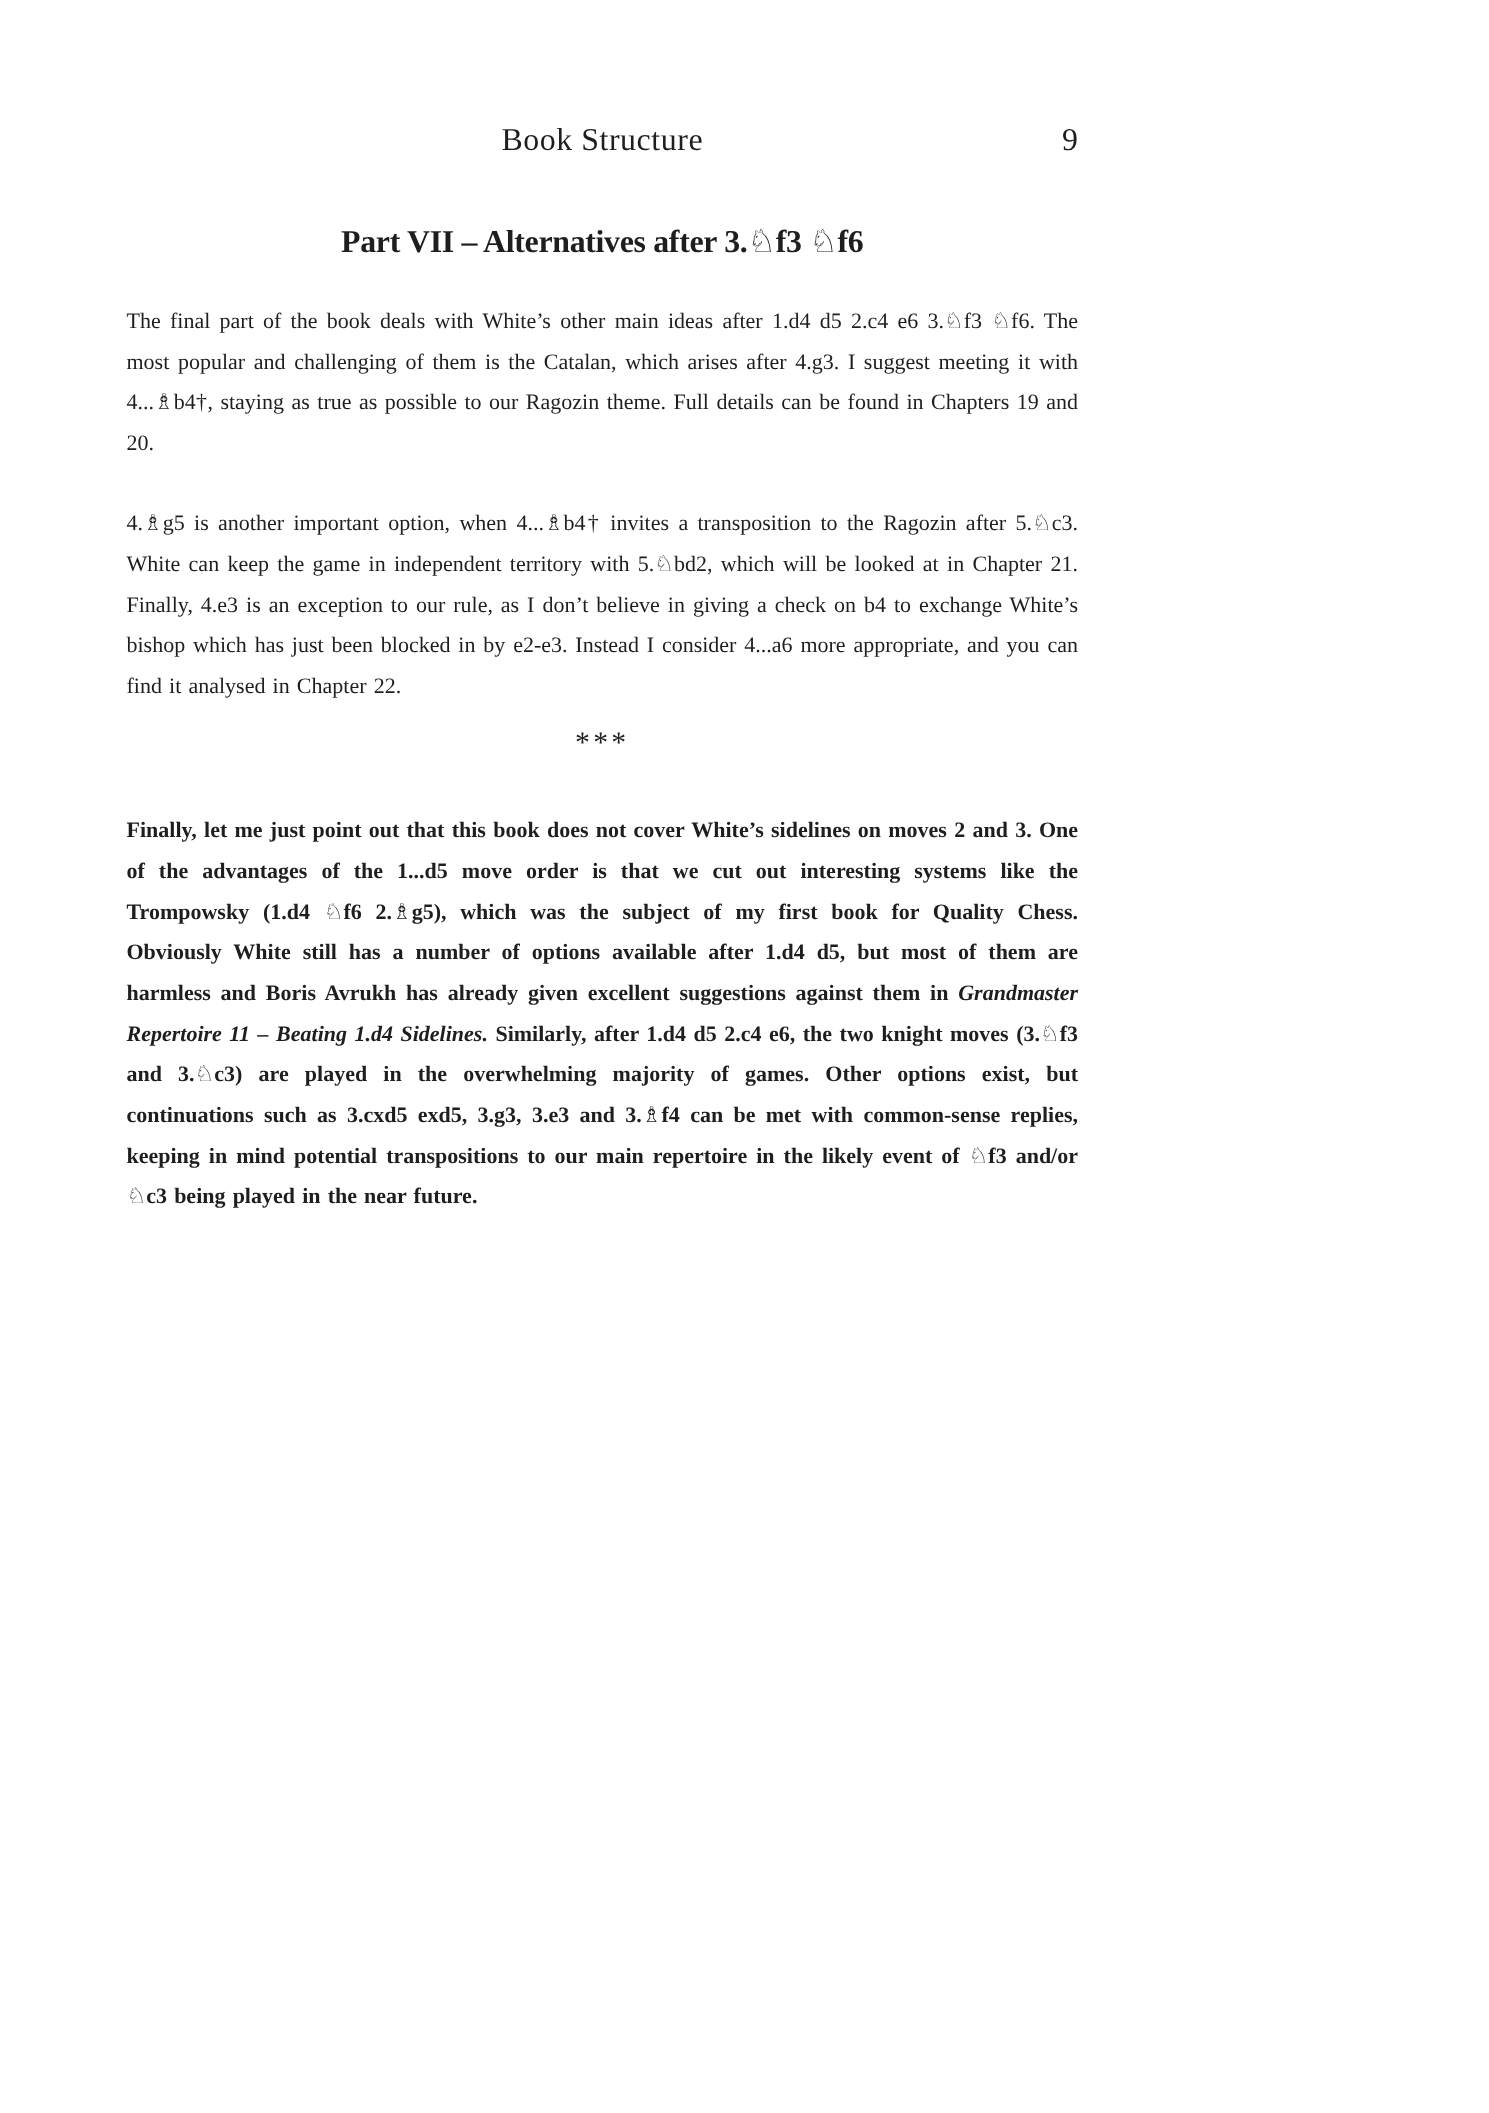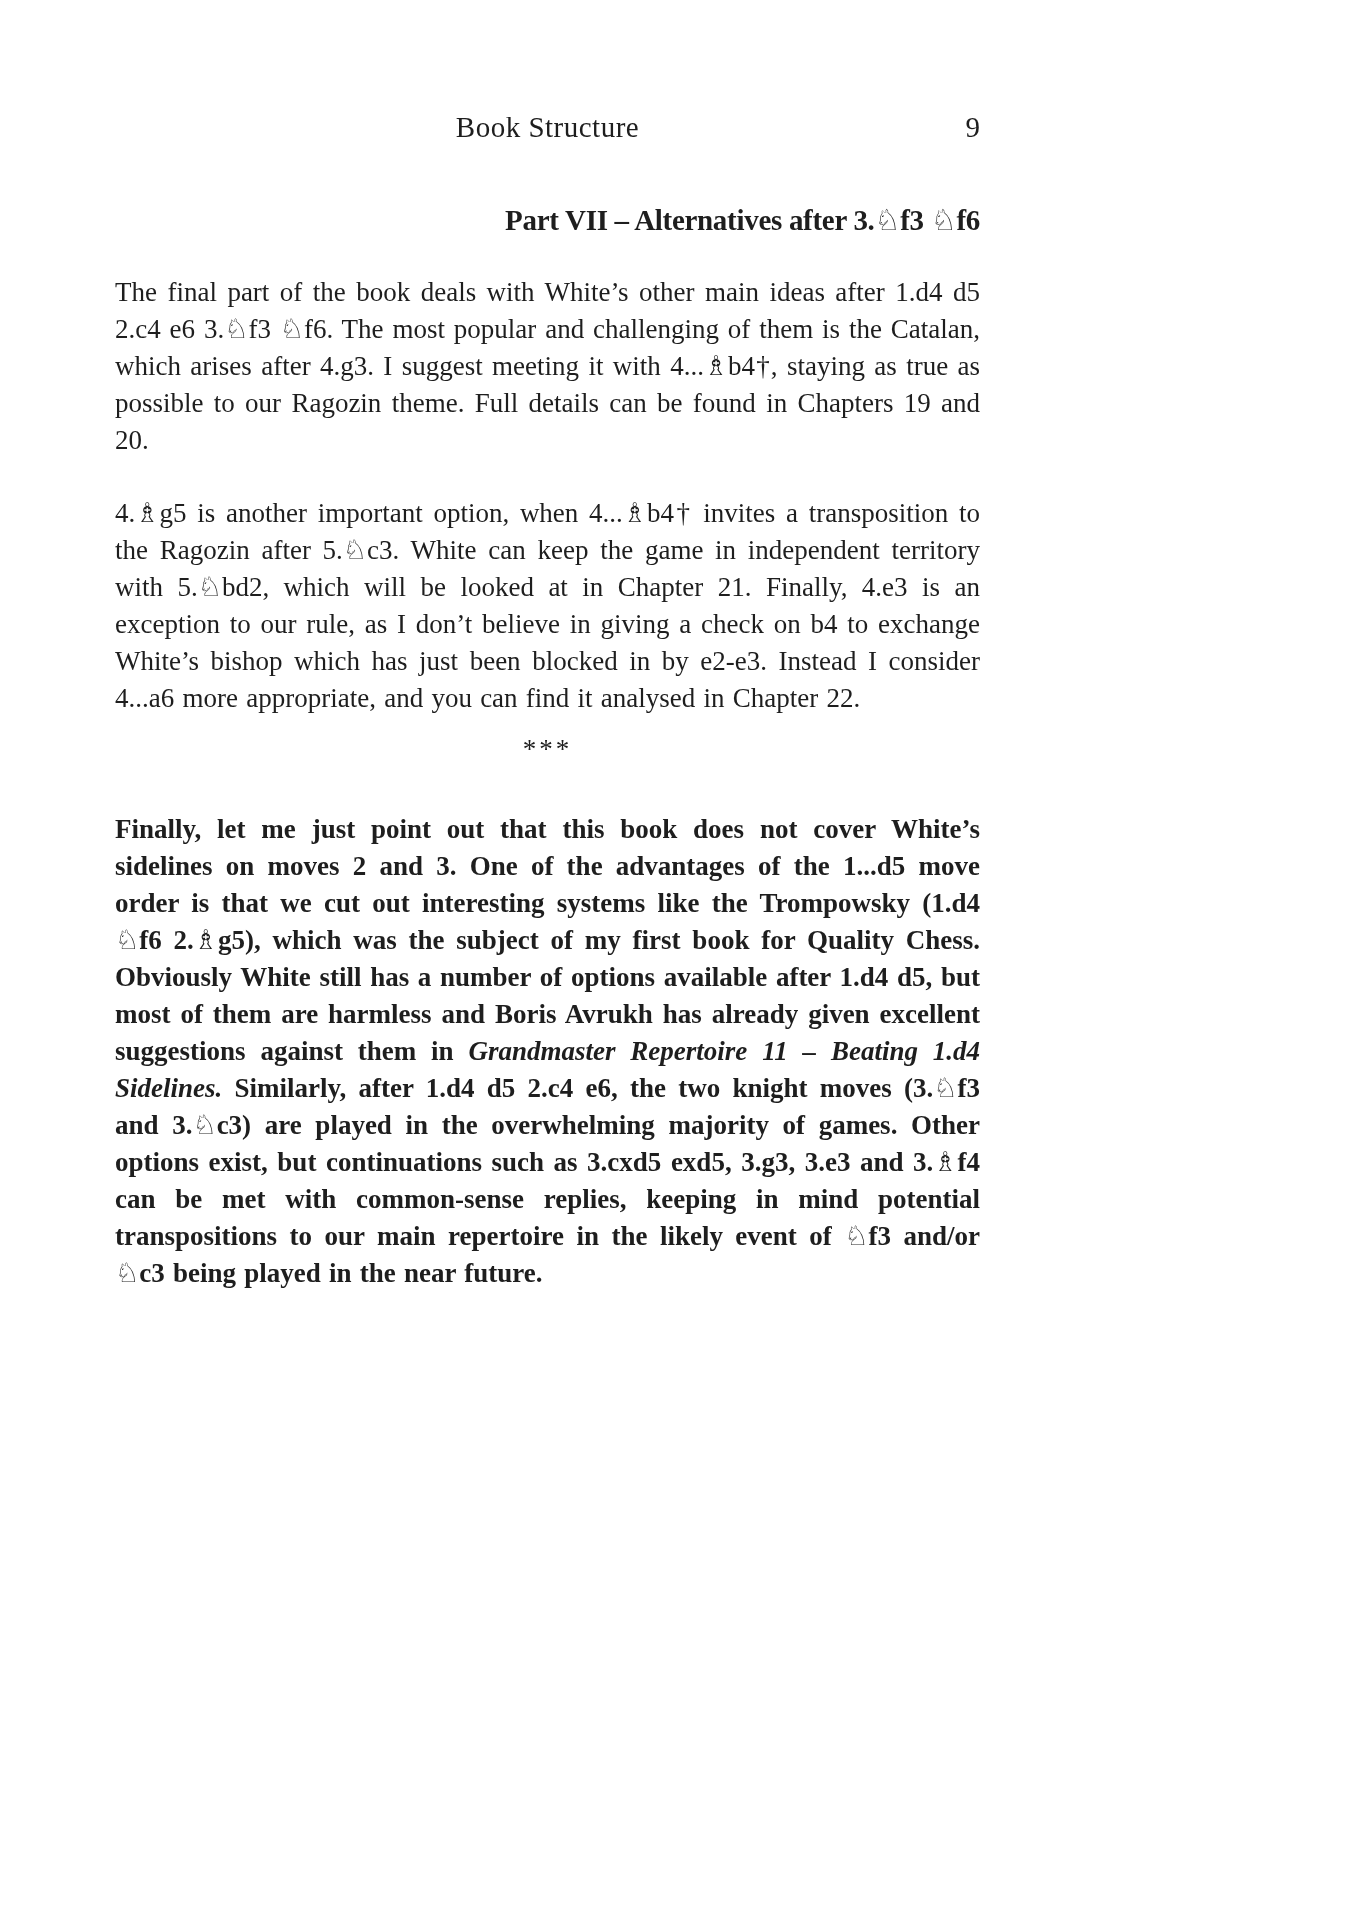--- a/index.html
+++ b/index.html
@@ -31,29 +31,29 @@
   }
   .page-number {
     position: absolute;
     right: 0;
     top: 110px;
     font-size: 29px;
     line-height: 34px;
   }
   .part-heading {
     margin: 58px 0 0 0;
-    text-align: right;
+    text-align: center;
     font-size: 29px;
     line-height: 36px;
     font-weight: bold;
     letter-spacing: -0.3px;
   }
   .body-para {
     margin: 36px 0 0 0;
-    font-size: 27px;
+    font-size: 20px;
     line-height: 37px;
     text-align: justify;
     word-spacing: 1.5px;
   }
   
   .page, .body-para, .part-heading {
     font-family: "Liberation Serif", "DejaVu Sans", serif;
   }
   .separator {
     margin: 16px 0 0 0;

